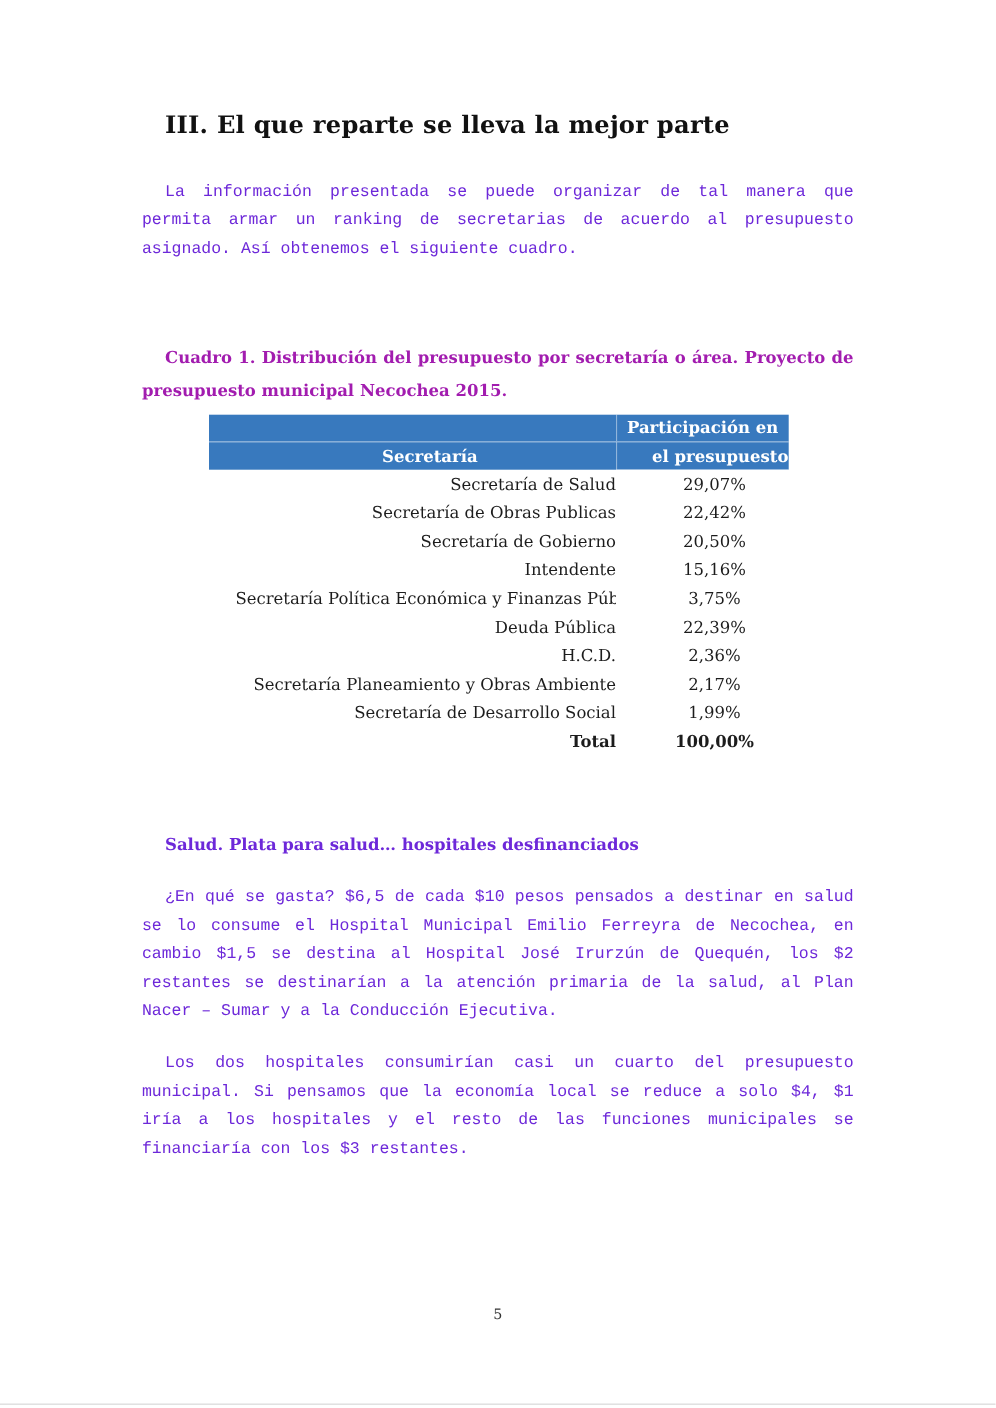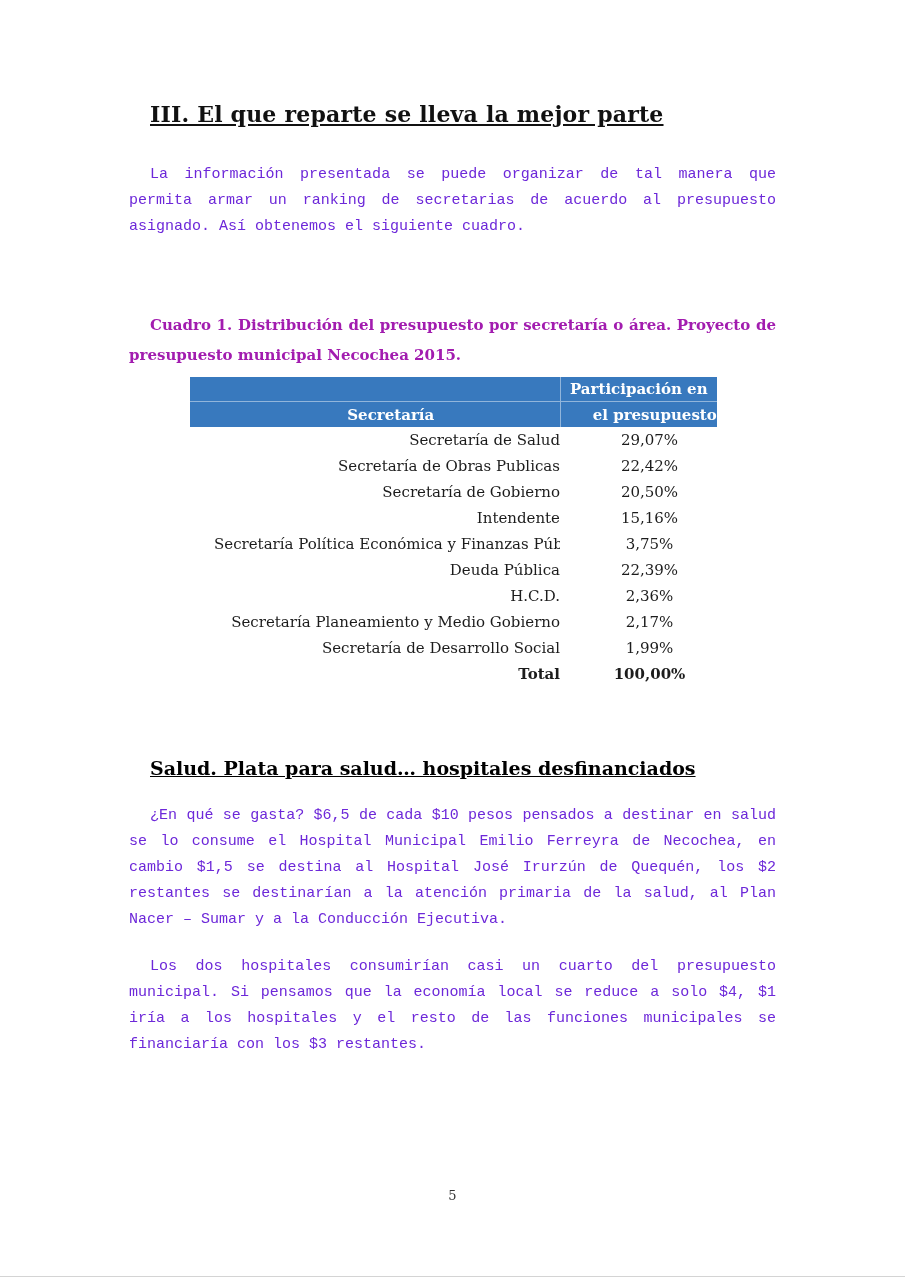--- a/index.html
+++ b/index.html
@@ -24,21 +24,20 @@
     background: #ffffff;
   }
   h1.section-heading {
     font-size: 22px;
     line-height: 28px;
     font-weight: bold;
     color: #111111;
     margin: 0;
     text-indent: 21px;
     letter-spacing: 0.2px;
-    text-decoration: underline;
   }
   p.body {
     font-size: 15px;
     line-height: 26px;
     text-align: justify;
     text-indent: 21px;
     margin: 0;
     color: #6d28d9;
     font-family: Liberation Mono, monospace;
   }
@@ -92,27 +91,26 @@
     padding-left: 24px;
     overflow: hidden;
     white-space: nowrap;
   }
   tbody td.val-cell {
     text-align: center;
     padding-left: 22px;
   }
   tbody tr.total-row td { font-weight: bold; }
   h2.subsection-heading {
-    font-size: 19px;
+    font-size: 15px;
     line-height: 26px;
     font-weight: bold;
     margin: 68px 0 0 0;
     text-indent: 21px;
-    color: #000000;
-    text-decoration: underline;
+    color: #6d28d9;
   }
   .page-number {
     position: absolute;
     left: 0;
     right: 0;
     top: 1188px;
     text-align: center;
     font-size: 13px;
     color: #333333;
   }
@@ -175,21 +173,21 @@
         </tr>
         <tr>
           <td class="name-cell">Deuda Pública</td>
           <td class="val-cell">22,39%</td>
         </tr>
         <tr>
           <td class="name-cell">H.C.D.</td>
           <td class="val-cell">2,36%</td>
         </tr>
         <tr>
-          <td class="name-cell">Secretaría Planeamiento y Medio Gobierno</td>
+          <td class="name-cell">Secretaría Planeamiento y Obras Ambiente</td>
           <td class="val-cell">2,17%</td>
         </tr>
         <tr>
           <td class="name-cell">Secretaría de Desarrollo Social</td>
           <td class="val-cell">1,99%</td>
         </tr>
         <tr class="total-row">
           <td class="name-cell">Total</td>
           <td class="val-cell">100,00%</td>
         </tr>

